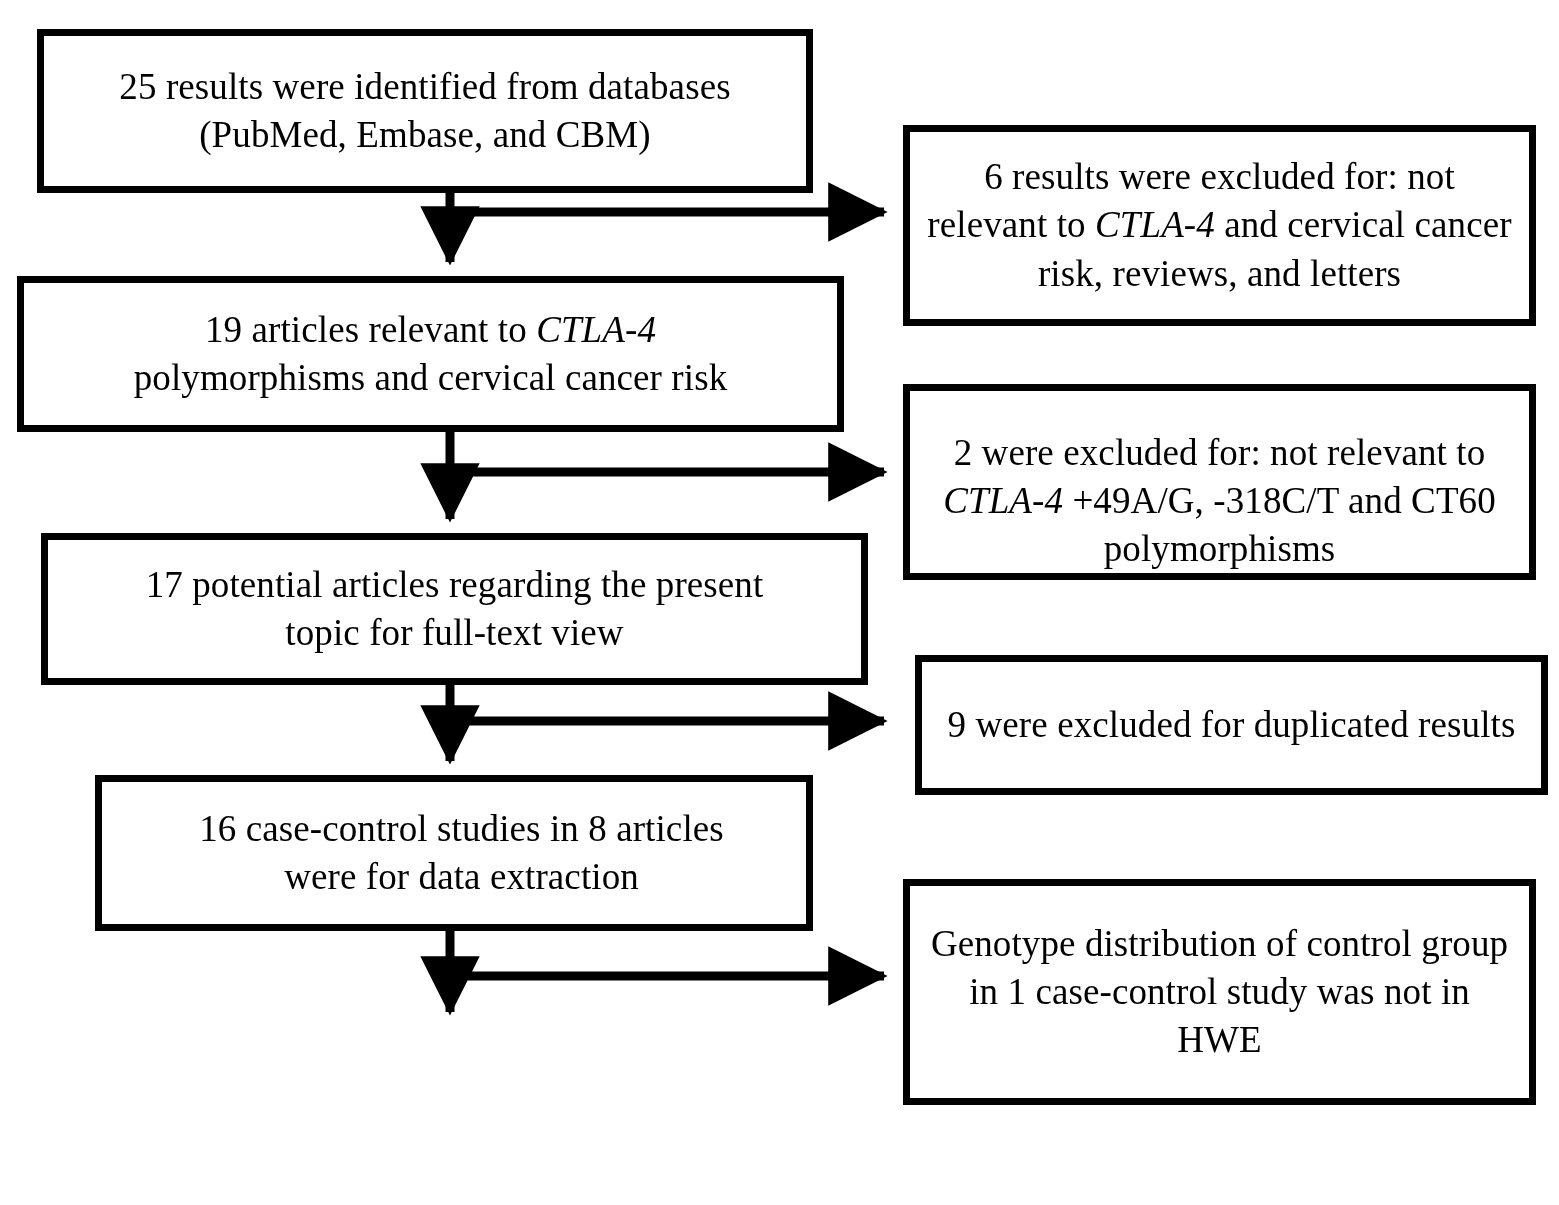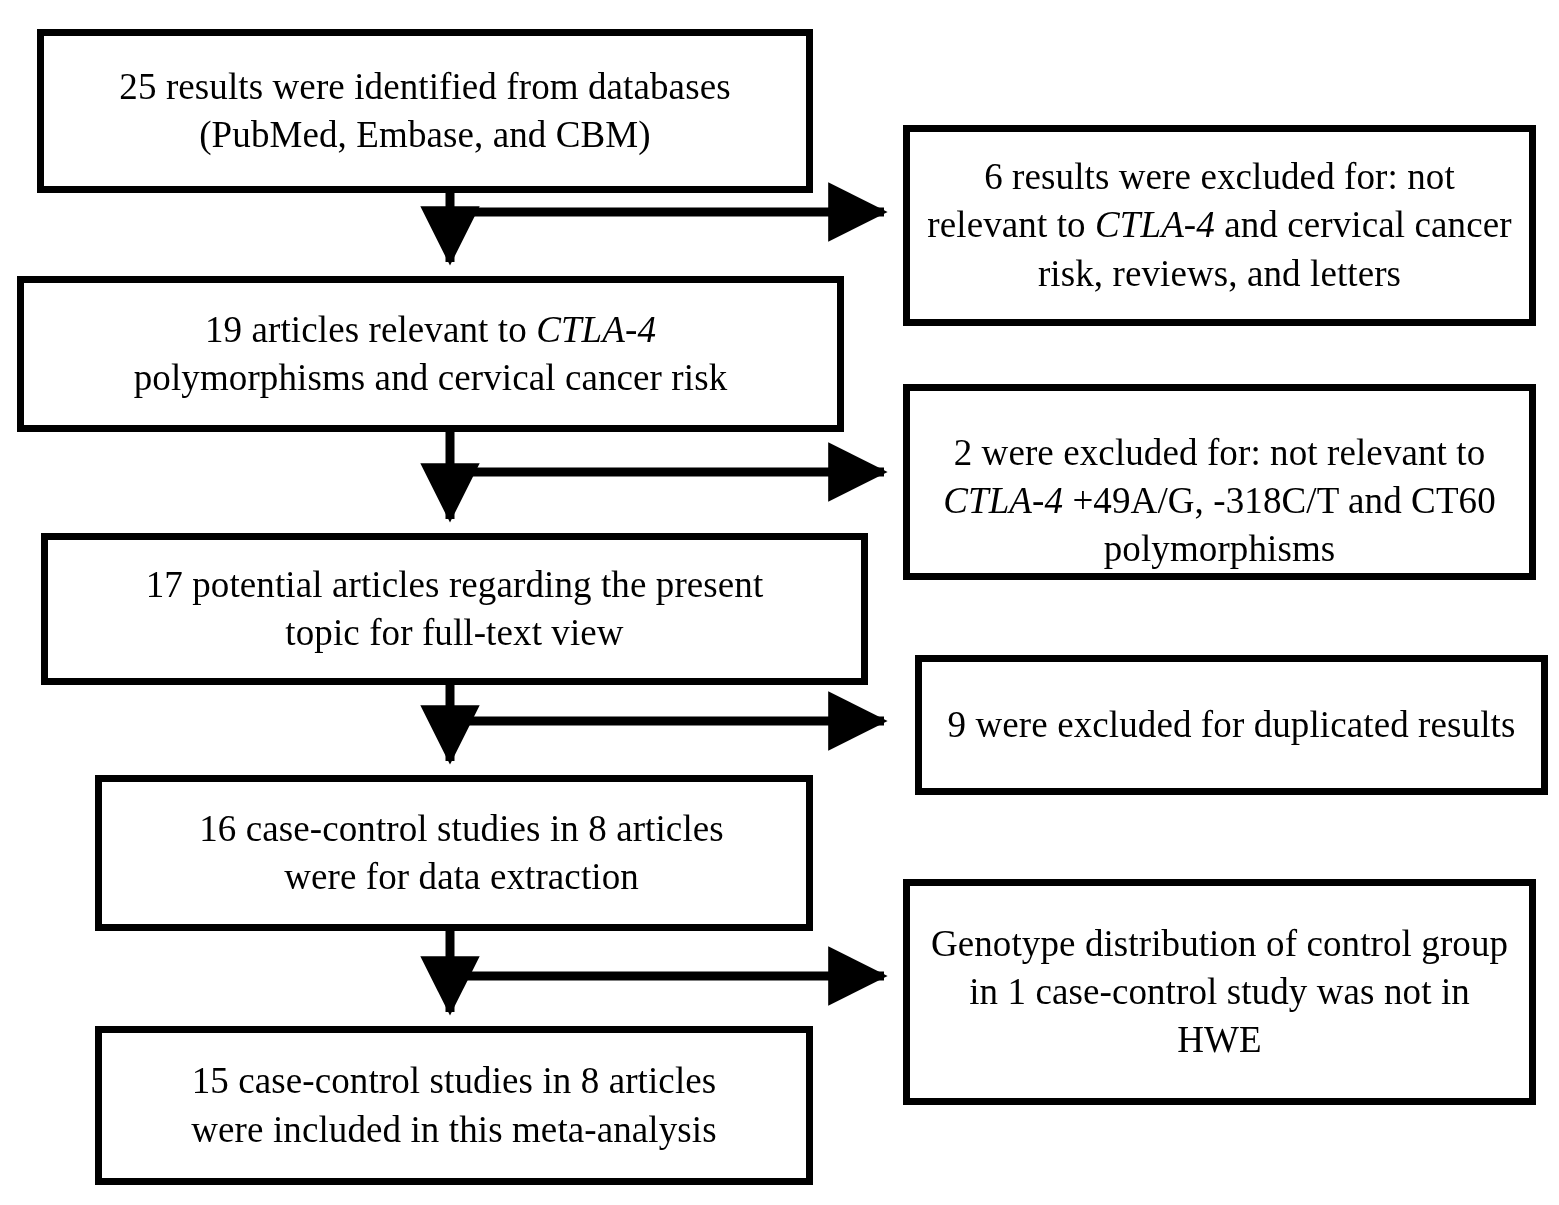--- a/index.html
+++ b/index.html
@@ -112,24 +112,20 @@
   <div class="node" id="node-potential">
     <span class="node-text">17 potential articles regarding the present
 topic for full-text view</span>
   </div>
 
   <div class="node" id="node-extraction">
     <span class="node-text">16 case-control studies in 8 articles
 were for data extraction</span>
   </div>
 
-  <div class="node" id="node-included">
-    <span class="node-text">15 case-control studies in 8 articles
-were included in this meta-analysis</span>
-  </div>
 
   <div class="node" id="node-excluded-1">
     <span class="node-text"><span>6 results were excluded for: not relevant to </span><i>CTLA-4</i><span> and cervical cancer risk, reviews, and letters</span></span>
   </div>
 
   <div class="node" id="node-excluded-2">
     <span class="node-text"><span>2 were excluded for: not relevant to </span><i>CTLA-4</i><span> +49A/G, -318C/T and CT60 polymorphisms</span></span>
   </div>
 
   <div class="node" id="node-excluded-3">

